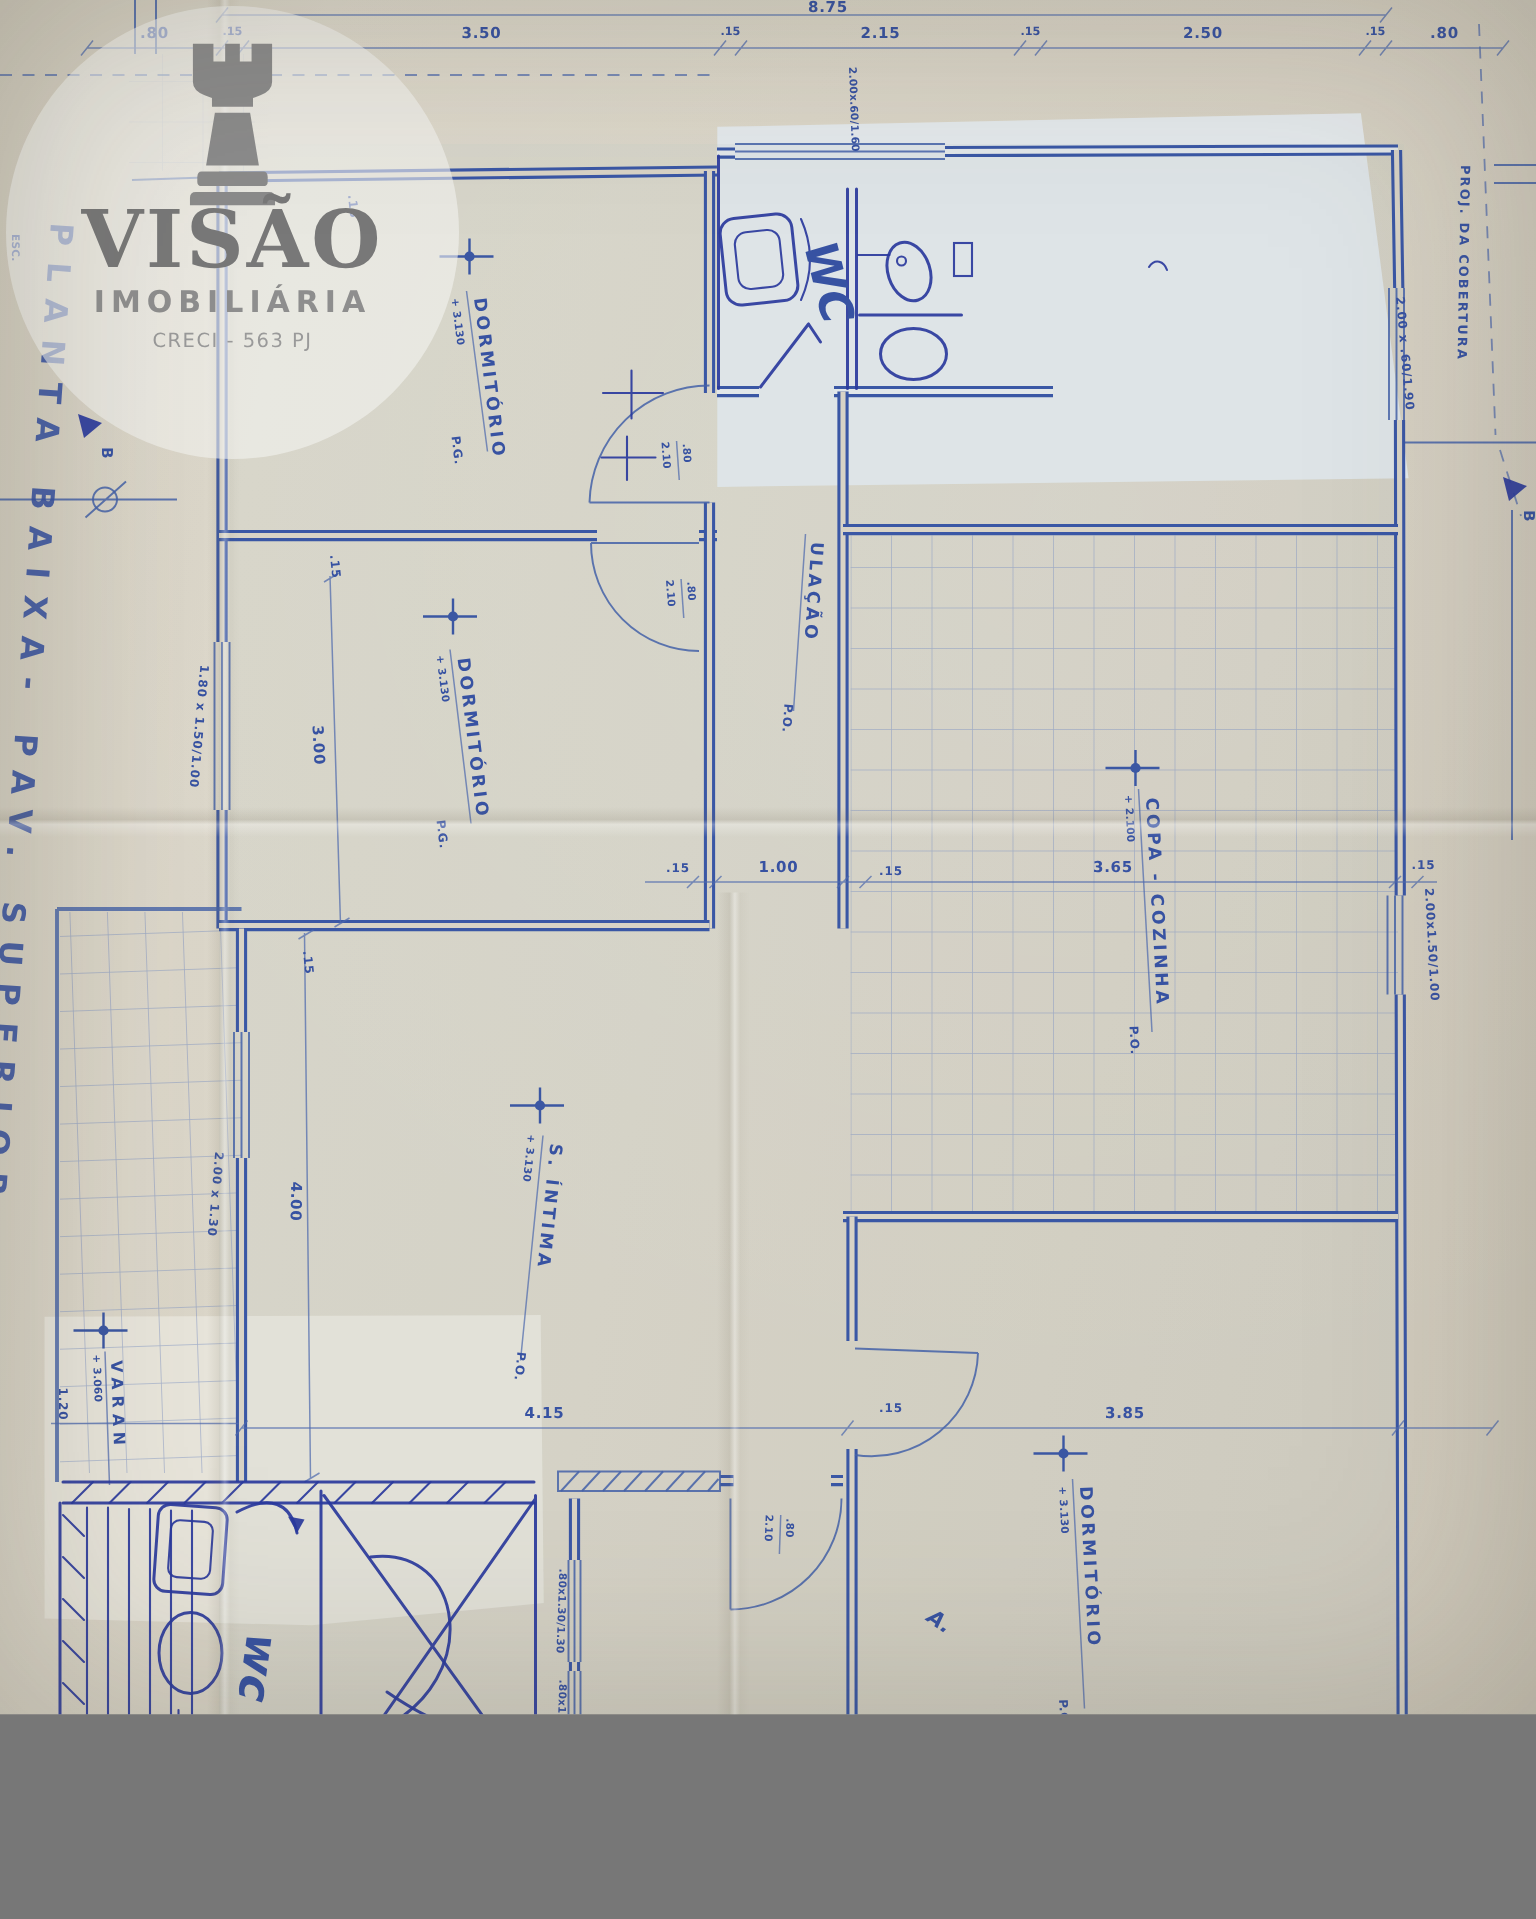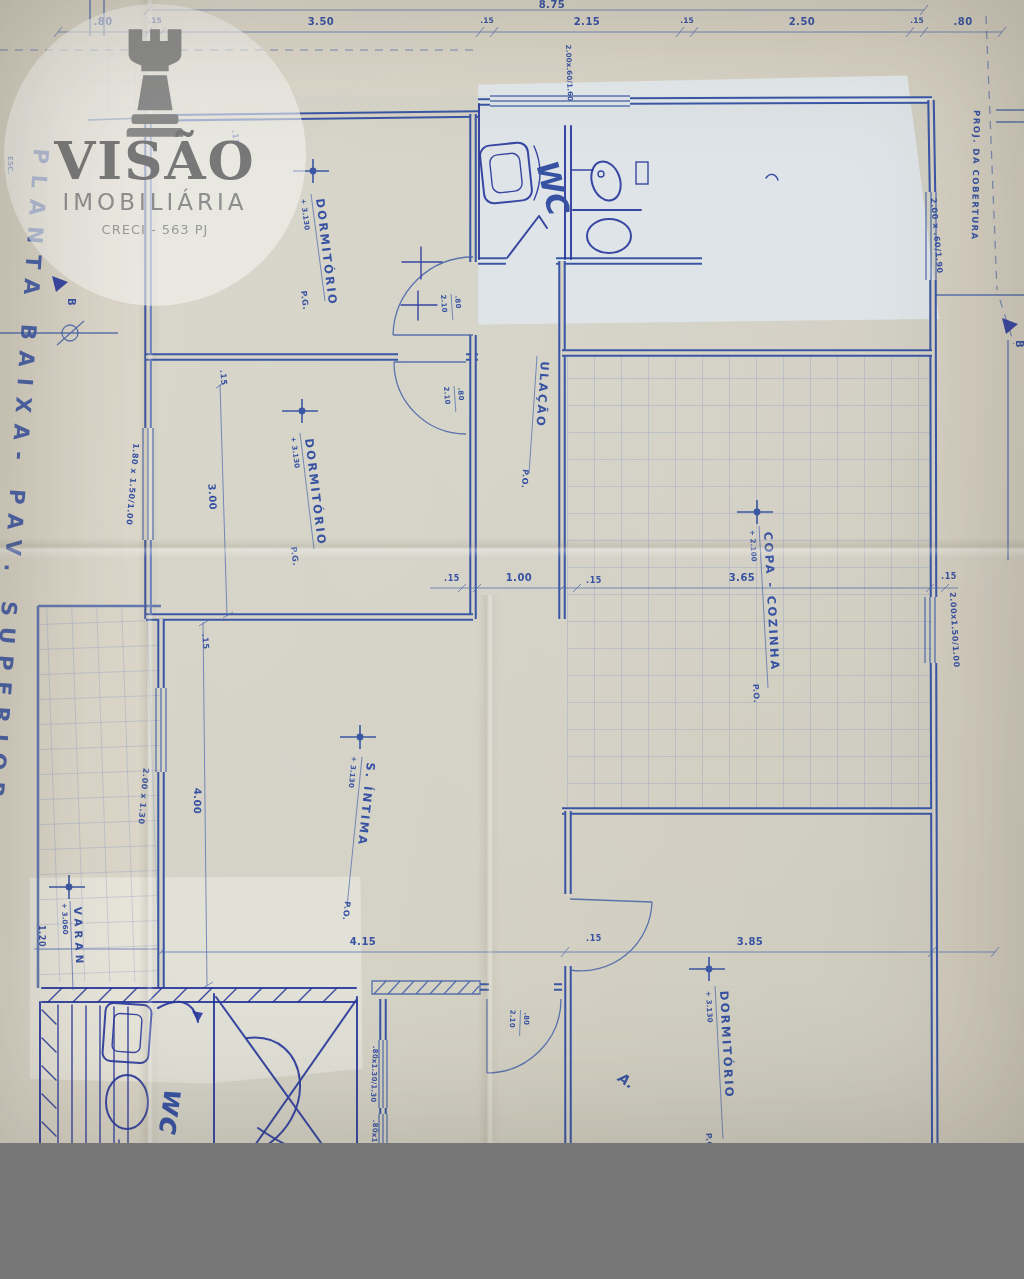--- a/index.html
+++ b/index.html
@@ -42,21 +42,21 @@
     background:linear-gradient(90deg,rgba(120,112,92,0),rgba(120,112,92,.13) 38%,rgba(255,255,255,.30) 54%,rgba(120,112,92,.05) 70%,transparent);}
   .crease-h{position:absolute;left:0;width:100%;height:20px;pointer-events:none;
     background:linear-gradient(180deg,transparent,rgba(110,102,84,.15) 42%,rgba(255,255,255,.30) 58%,transparent);}
   #cr1{left:138px;}
   #cr2{left:478px;top:595px;height:684px;}
   #cr3{top:538px;}
   #cr4{top:1206px;background:linear-gradient(180deg,transparent,rgba(100,92,74,.20) 50%,rgba(255,255,255,.18) 75%,transparent);}
   #watermark{position:absolute;left:4px;top:4px;width:302px;height:302px;border-radius:50%;
     background:rgba(244,243,240,.60);display:flex;flex-direction:column;align-items:center;}
   #wm-brand{font-family:"DejaVu Serif",serif;font-weight:bold;font-size:53px;color:#787878;letter-spacing:2px;line-height:1;margin-top:-4px;}
-  #wm-sub{font-size:23px;color:#8e8e8e;letter-spacing:4px;margin-top:2px;}
+  #wm-sub{font-size:20px;color:#8e8e8e;letter-spacing:4px;margin-top:2px;font-weight:bold;}
   #wm-lic{font-size:13px;color:#9a9a9a;letter-spacing:1px;margin-top:7px;}
 </style>
 </head>
 <body>
 
 <div id="photo">
 
   <div id="patch-top" class="patch"></div>
   <div id="patch-bottom" class="patch"></div>
 

